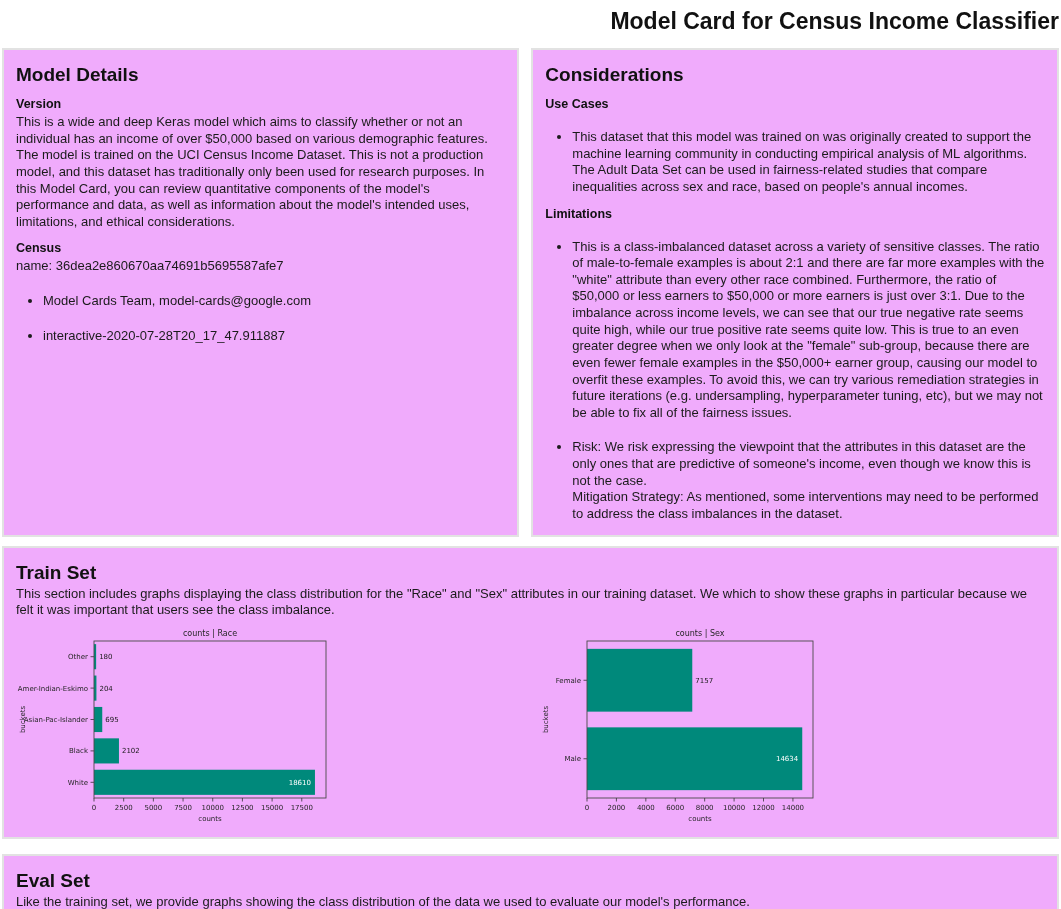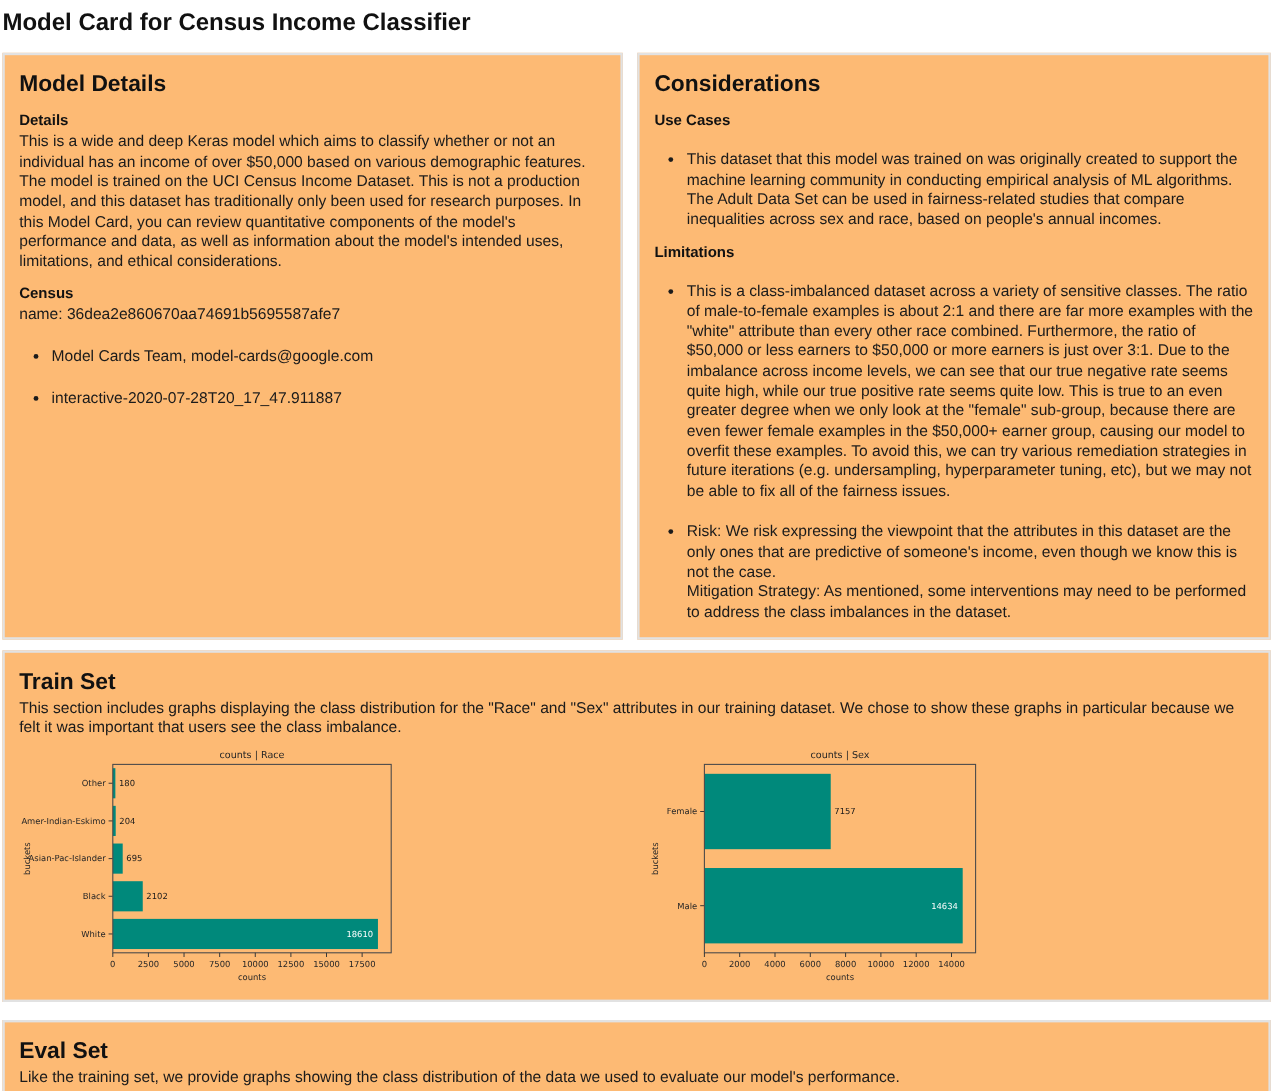--- a/index.html
+++ b/index.html
@@ -4,35 +4,35 @@
 <style>
   * { box-sizing: border-box; margin: 0; padding: 0; }
   html, body { background: #ffffff; }
   body {
     width: 1061px;
     font-family: "Liberation Sans", sans-serif;
     color: #1b1b1b;
     padding: 2px;
   }
   .page-title {
-    font-size: 20px;
+    font-size: 23px;
     font-weight: bold;
-    text-align: left;
+    text-align: right;
     margin: 6px 0 13px 0;
     color: #111;
   }
   .two-col {
     display: grid;
     grid-template-columns: 1fr 1.02fr;
     gap: 12px;
     margin-bottom: 9px;
   }
   .card {
     border: 2px solid #e2e2e2;
-    background: #fdba74;
+    background: #f0abfc;
     padding: 8px 12px 12px 12px;
   }
   .card h2 {
     font-size: 19px;
     font-weight: bold;
     margin: 6px 0 2px 0;
     color: #111;
   }
   .card h3 {
     font-size: 12.5px;
@@ -62,21 +62,21 @@
 </style>
 </head>
 <body>
 
 <h1 class="page-title">Model Card for Census Income Classifier</h1>
 
 <div class="two-col">
 
   <section class="card">
     <h2>Model Details</h2>
-    <h3>Details</h3>
+    <h3>Version</h3>
     <p>This is a wide and deep Keras model which aims to classify whether or not an individual has an income of over $50,000 based on various demographic features. The model is trained on the UCI Census Income Dataset. This is not a production model, and this dataset has traditionally only been used for research purposes. In this Model Card, you can review quantitative components of the model's performance and data, as well as information about the model's intended uses, limitations, and ethical considerations.</p>
     <h3>Census</h3>
     <p>name: 36dea2e860670aa74691b5695587afe7</p>
     <ul>
       <li>Model Cards Team, model-cards@google.com</li>
     </ul>
     <ul>
       <li>interactive-2020-07-28T20_17_47.911887</li>
     </ul>
   </section>
@@ -94,21 +94,21 @@
     <ul>
       <li>Risk: We risk expressing the viewpoint that the attributes in this dataset are the only ones that are predictive of someone's income, even though we know this is not the case.
 Mitigation Strategy: As mentioned, some interventions may need to be performed to address the class imbalances in the dataset.</li>
     </ul>
   </section>
 
 </div>
 
 <section class="card section-card">
   <h2>Train Set</h2>
-  <p class="section-desc">This section includes graphs displaying the class distribution for the "Race" and "Sex" attributes in our training dataset. We chose to show these graphs in particular because we felt it was important that users see the class imbalance.</p>
+  <p class="section-desc">This section includes graphs displaying the class distribution for the "Race" and "Sex" attributes in our training dataset. We which to show these graphs in particular because we felt it was important that users see the class imbalance.</p>
   <div class="charts-row">
     <div class="chart chart-offset-a">
         <svg width="320" height="198" font-family="&quot;DejaVu Sans&quot;, sans-serif">
           <text x="194" y="9" text-anchor="middle" font-size="8px" fill="#262626">counts | Race</text>
           <text x="9" y="92.5" text-anchor="middle" font-size="7px" fill="#262626" transform="rotate(-90 9 92.5)">buckets</text>
           <rect x="78" y="17.14" width="2.1371545547594675" height="25.12" fill="#00897b"></rect>
           <text x="72" y="32.1" text-anchor="end" font-size="7px" fill="#262626">Other</text>
           <line x1="74.5" y1="29.7" x2="78" y2="29.7" stroke="#333" stroke-width="0.8"></line>
           <text x="83.13715455475946" y="32.1" text-anchor="start" font-size="7px" fill="#1a1a1a">180</text>
           <rect x="78" y="48.53999999999999" width="2.4221084953940633" height="25.12" fill="#00897b"></rect>

